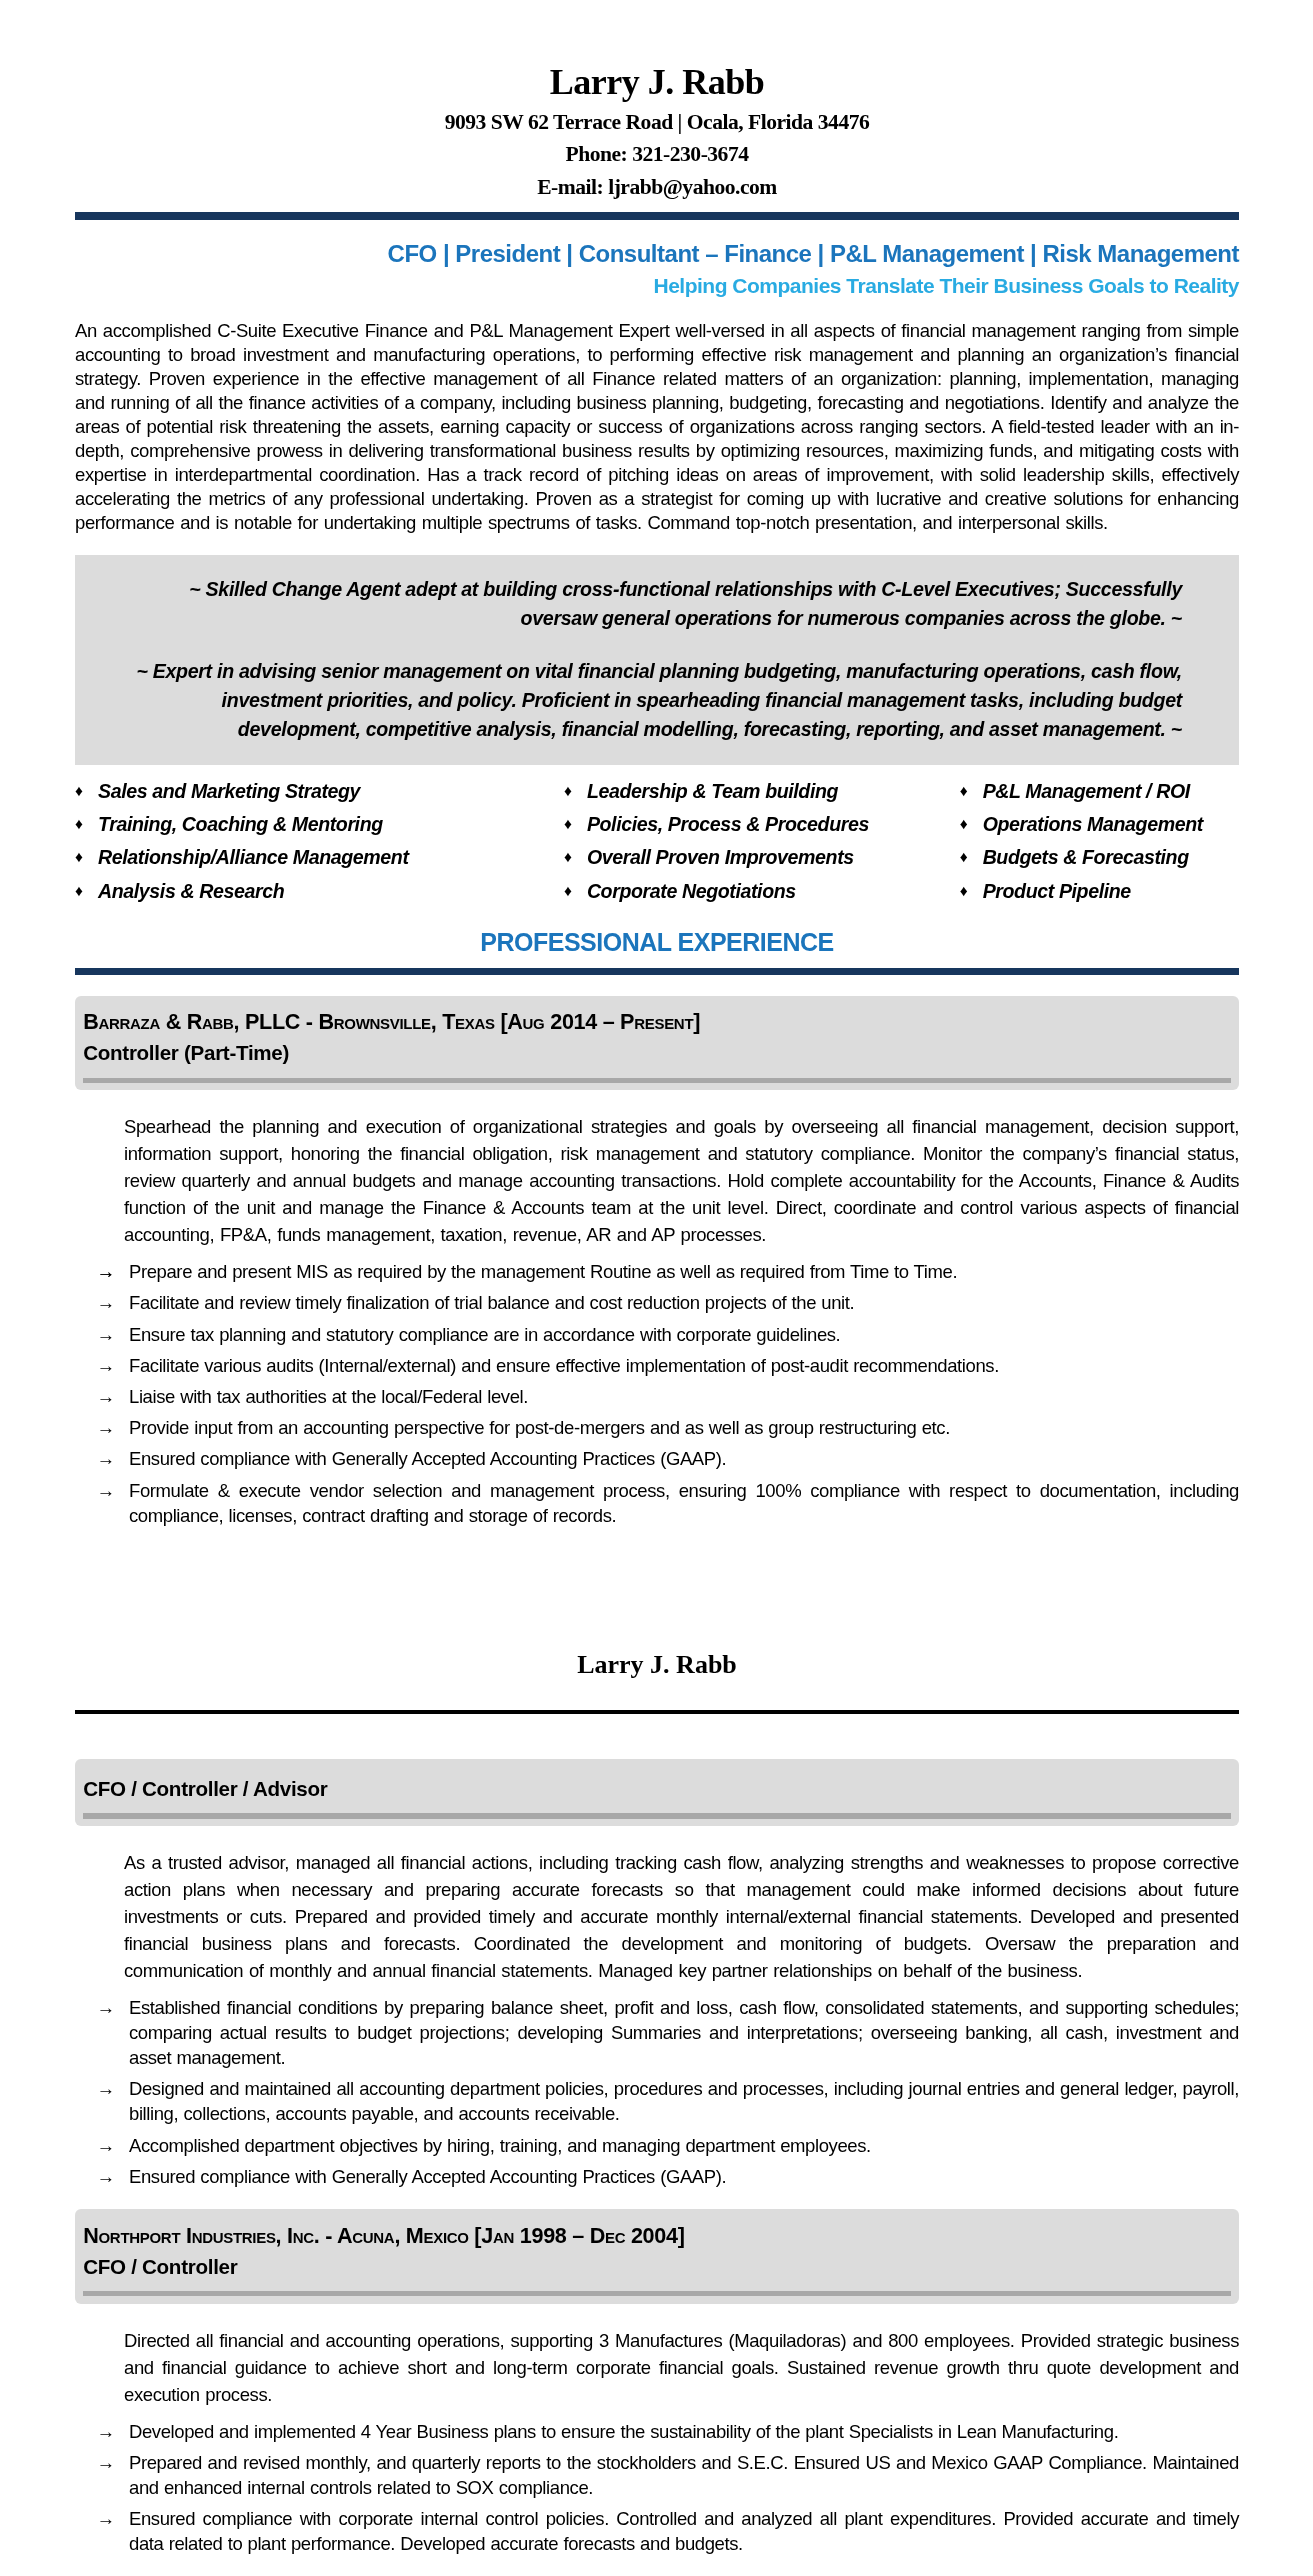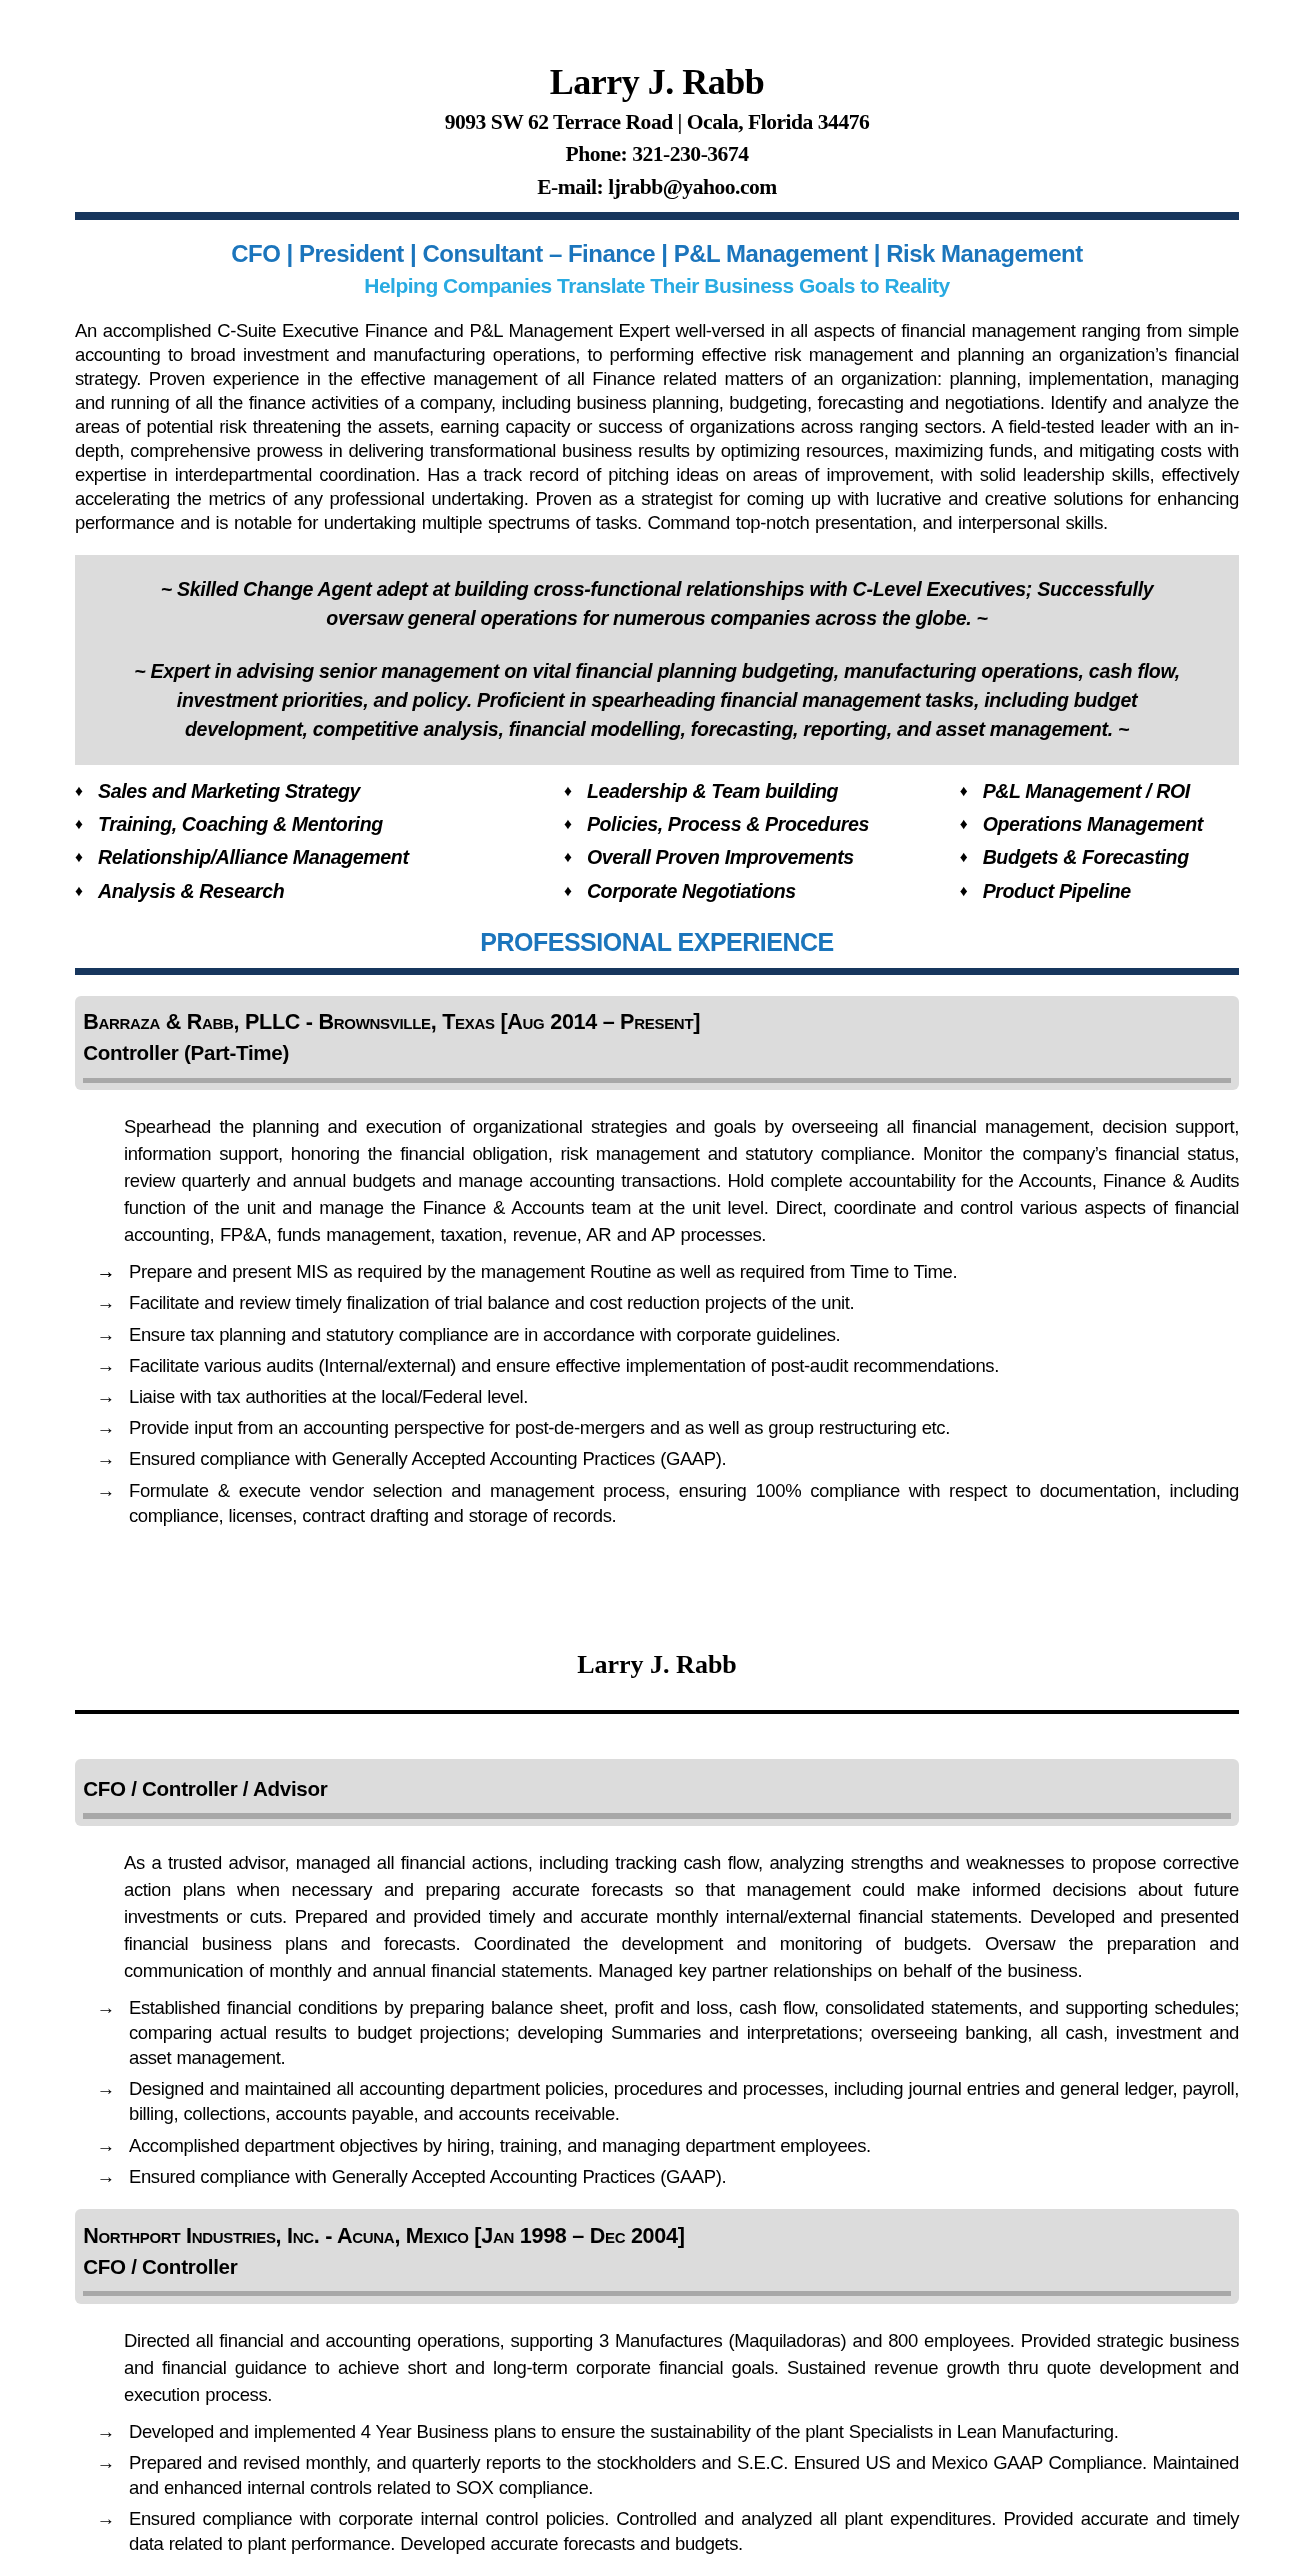--- a/index.html
+++ b/index.html
@@ -16,33 +16,33 @@
   .content { padding:0 75px; }
 
   
   .hdr { text-align:center; padding-top:61px; font-family:"Liberation Serif", serif; font-weight:bold; }
   .hdr-name { font-size:36px; letter-spacing:-0.5px; }
   .hdr-line { font-size:21.6px; margin-top:7.2px; letter-spacing:-0.5px; }
   .rule-navy { height:8.2px; background:#17365D; margin-top:12.4px; }
   .rule-navy-thin { height:7.2px; background:#17365D; margin-top:11.3px; }
 
   
-  .banner { text-align:center; }
+  .banner { text-align:right; }
   .banner-title { margin-top:19.6px; font-size:24px; font-weight:bold; color:#1B75BC; letter-spacing:-0.5px; }
   .banner-sub { margin-top:6.2px; font-size:21px; font-weight:bold; color:#29ABE2; letter-spacing:-0.5px; }
 
   
   .summary {
     margin-top:20.6px; font-size:18.5px; line-height:24px;
     text-align:justify; letter-spacing:-0.4px; word-spacing:1px;
   }
   .hbox {
     margin-top:20.6px; background:#DCDCDC;
     padding:19.6px 57px 21.6px;
-    text-align:center; font-weight:bold; font-style:italic;
+    text-align:right; font-weight:bold; font-style:italic;
     font-size:19.6px; line-height:29px; letter-spacing:-0.3px;
   }
   .hbox p + p { margin-top:24px; }
 
   
   .skills {
     margin-top:13.4px;
     display:grid; grid-template-columns:42% 34% 24%;
     row-gap:9.3px; font-size:19.6px; font-style:italic; font-weight:bold;
     letter-spacing:-0.4px;

